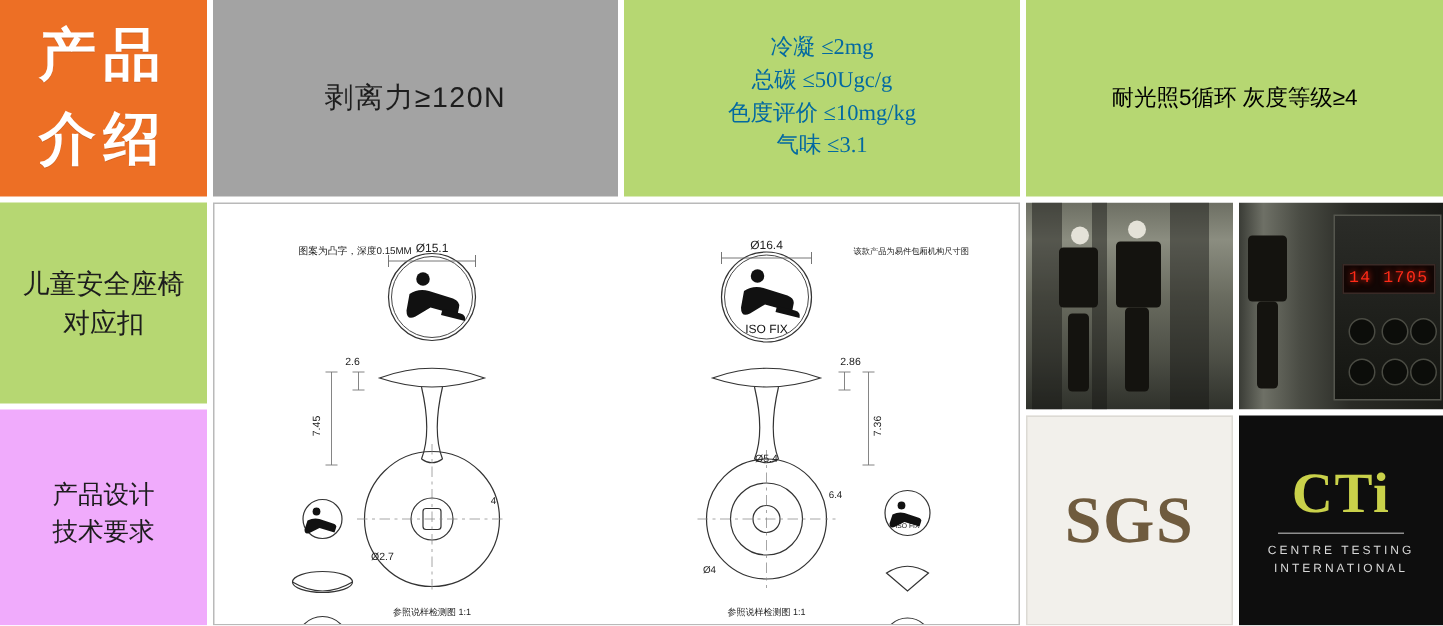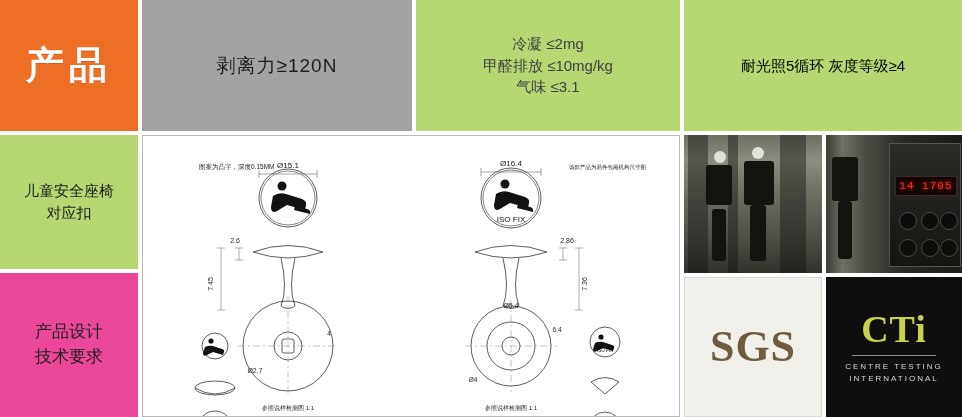--- a/index.html
+++ b/index.html
@@ -43,48 +43,50 @@
   .banner-gray {
     left: 142px; top: 0; width: 270px; height: 131px;
     background: #a3a3a3;
     color: #1d1d1d;
     font-size: 19px;
     letter-spacing: 1px;
   }
   .banner-green1 {
     left: 416px; top: 0; width: 264px; height: 131px;
     background: #b6d772;
-    color: #404040;
+    color: #0369a1;
     font-size: 15px;
     flex-direction: column;
+    font-family: Liberation Serif, serif;
   }
   .banner-green2 {
     left: 684px; top: 0; width: 278px; height: 131px;
     background: #b6d772;
     color: #000000;
     font-size: 15px;
     flex-direction: column;
   }
   .banner-green1 .line, .banner-green2 .line {
     white-space: nowrap;
   }
   
   .label-green {
     left: 0; top: 135px; width: 138px; height: 134px;
     background: #b6d772;
     color: #1d1d1d;
-    font-size: 15px;
+    font-size: 18px;
     flex-direction: column;
   }
   .label-gray {
     left: 0; top: 273px; width: 138px; height: 144px;
-    background: #ec4899;
+    background: #f0abfc;
     color: #1d1d1d;
     font-size: 17px;
     flex-direction: column;
+    font-family: Liberation Mono, monospace;
   }
   .label-green .line, .label-gray .line { white-space: nowrap; }
 
   
   .drawing {
     left: 142px; top: 135px; width: 538px; height: 282px;
     background: #ffffff;
     border: 1px solid #b9b9b9;
     display: block;
   }
@@ -177,29 +179,31 @@
     border: 1px solid #4a4b43;
   }
 </style>
 </head>
 <body>
 
 <div id="page">
 
   <div class="cell banner-orange">
     <div class="line">产品</div>
+    <div class="line">介绍</div>
   </div>
 
   <div class="cell banner-gray">
     <div>剥离力≥120N</div>
   </div>
 
   <div class="cell banner-green1">
     <div class="line">冷凝 ≤2mg</div>
-    <div class="line">甲醛排放 ≤10mg/kg</div>
+    <div class="line">总碳 ≤50Ugc/g</div>
+    <div class="line">色度评价 ≤10mg/kg</div>
     <div class="line">气味 ≤3.1</div>
   </div>
 
   <div class="cell banner-green2">
     <div class="line">耐光照5循环 灰度等级≥4</div>
   </div>
 
   <div class="cell label-green">
     <div class="line">儿童安全座椅</div>
     <div class="line">对应扣</div>

